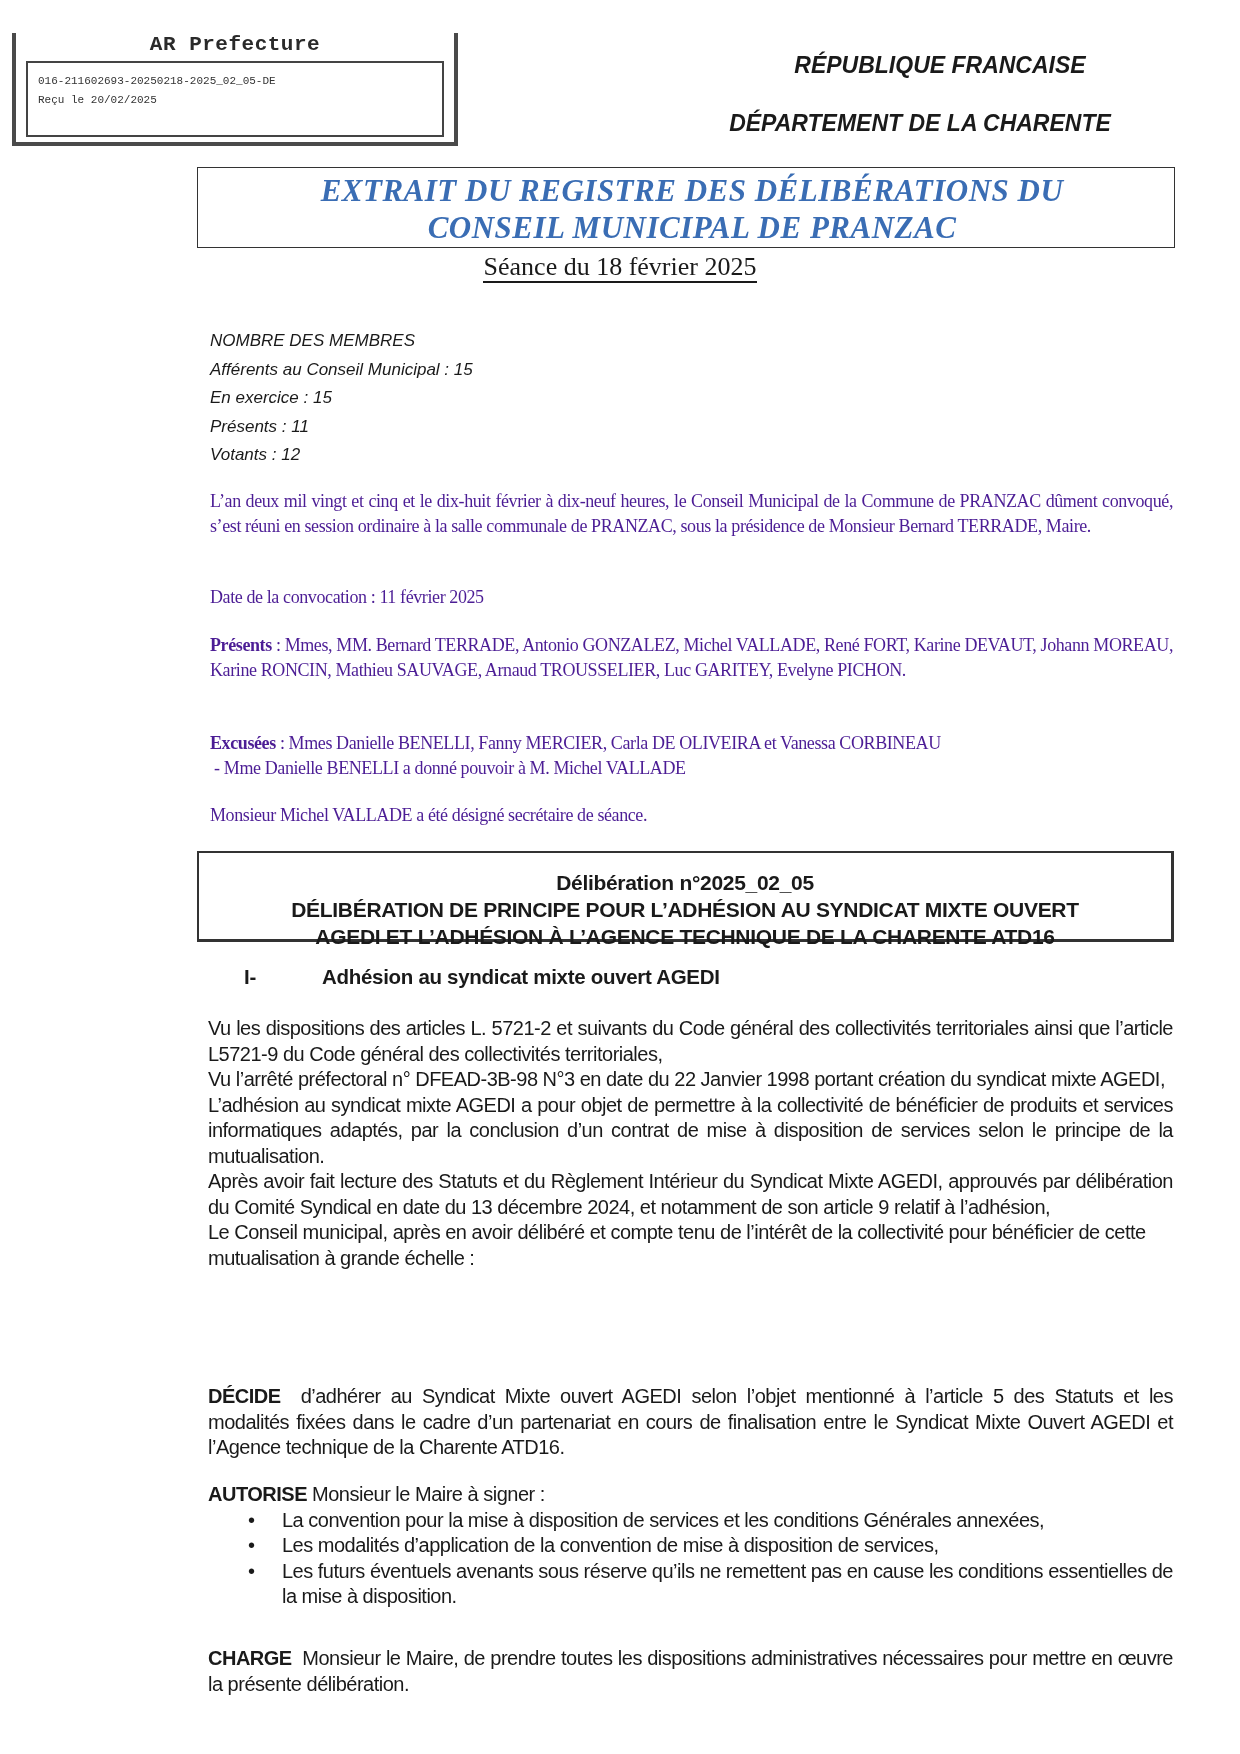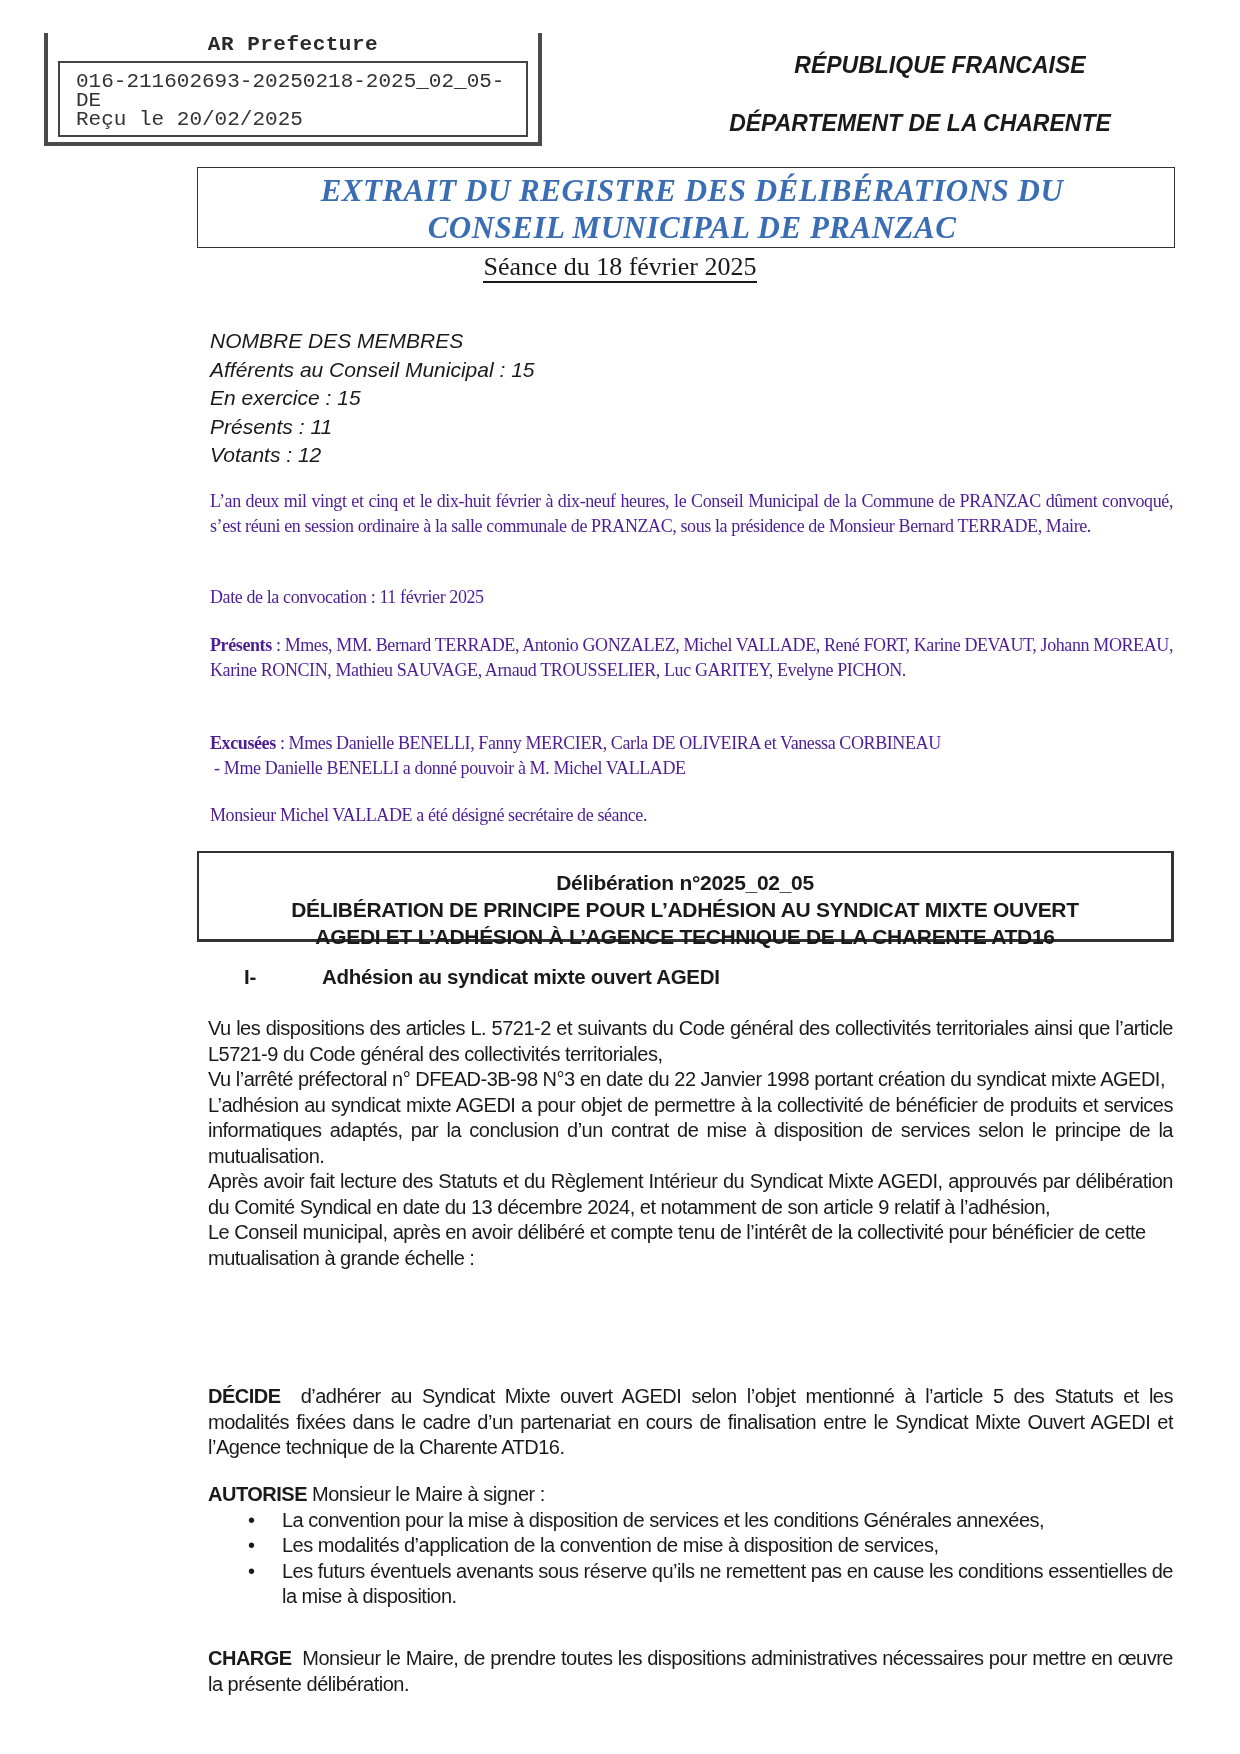--- a/index.html
+++ b/index.html
@@ -1,33 +1,33 @@
 <!DOCTYPE html>
 <html><head>
   <meta charset="utf-8">
   <style>
     * { box-sizing: border-box; margin: 0; padding: 0; }
     html, body { width: 1240px; height: 1754px; background: #ffffff; overflow: hidden; }
     body { position: relative; color: #1a1a1a; font-family: "Liberation Sans", sans-serif; }
 
     
     .ar-stamp {
-      position: absolute; left: 44px; top: 33px; width: 498px; height: 113px;
+      position: absolute; left: 12px; top: 33px; width: 446px; height: 113px;
       border-left: 4px solid #4a4a4a; border-right: 4px solid #4a4a4a; border-bottom: 4px solid #4a4a4a;
     }
     .ar-title {
       position: absolute; left: 0; right: 0; top: 0;
       text-align: center; font-family: "Liberation Mono", monospace; font-weight: bold;
       font-size: 21px; color: #2a2a2a; letter-spacing: 0.5px;
     }
     .ar-inner {
       position: absolute; left: 10px; right: 10px; top: 28px; height: 76px;
       border: 2px solid #444;
-      padding: 9px 6px 0 16px;
-      font-family: "Liberation Mono", monospace; font-size: 21px; line-height: 19px; color: #333;
+      padding: 9px 6px 0 10px;
+      font-family: "Liberation Mono", monospace; font-size: 11px; line-height: 19px; color: #333;
     }
 
     .header-right {
       position: absolute; left: 700px; width: 440px; text-align: center;
       font-family: Liberation Sans, sans-serif; font-weight: bold; font-style: italic;
       font-size: 23px; color: #1a1a1a;
     }
     .rep { top: 52px; left: 740px; width: 400px; }
     .dep { top: 110px; left: 700px; width: 440px; }
 
@@ -41,21 +41,21 @@
       padding-top: 4px; letter-spacing: 0.5px; padding-left: 12px;
     }
     .seance {
       position: absolute; left: 0; right: 0; top: 252px; text-align: center;
       font-family: "Liberation Serif", serif; font-size: 26px; color: #1a1a1a;
     }
     .seance span { border-bottom: 2px solid #1a1a1a; padding: 0 1px; }
 
     .members {
       position: absolute; left: 210px; top: 327px;
-      font-style: italic; font-size: 21px; line-height: 28.5px; color: #1a1a1a;
+      font-style: italic; font-size: 17px; line-height: 28.5px; color: #1a1a1a;
     }
 
     .body-text {
       position: absolute; left: 210px; width: 963px;
       font-family: Liberation Serif, serif; font-size: 18px; line-height: 24.5px;
       color: #4c1d95; text-align: justify; letter-spacing: -0.4px;
     }
     .body-text b { font-weight: bold; }
     .p-intro { top: 489px; }
     .p-date { top: 585px; }

